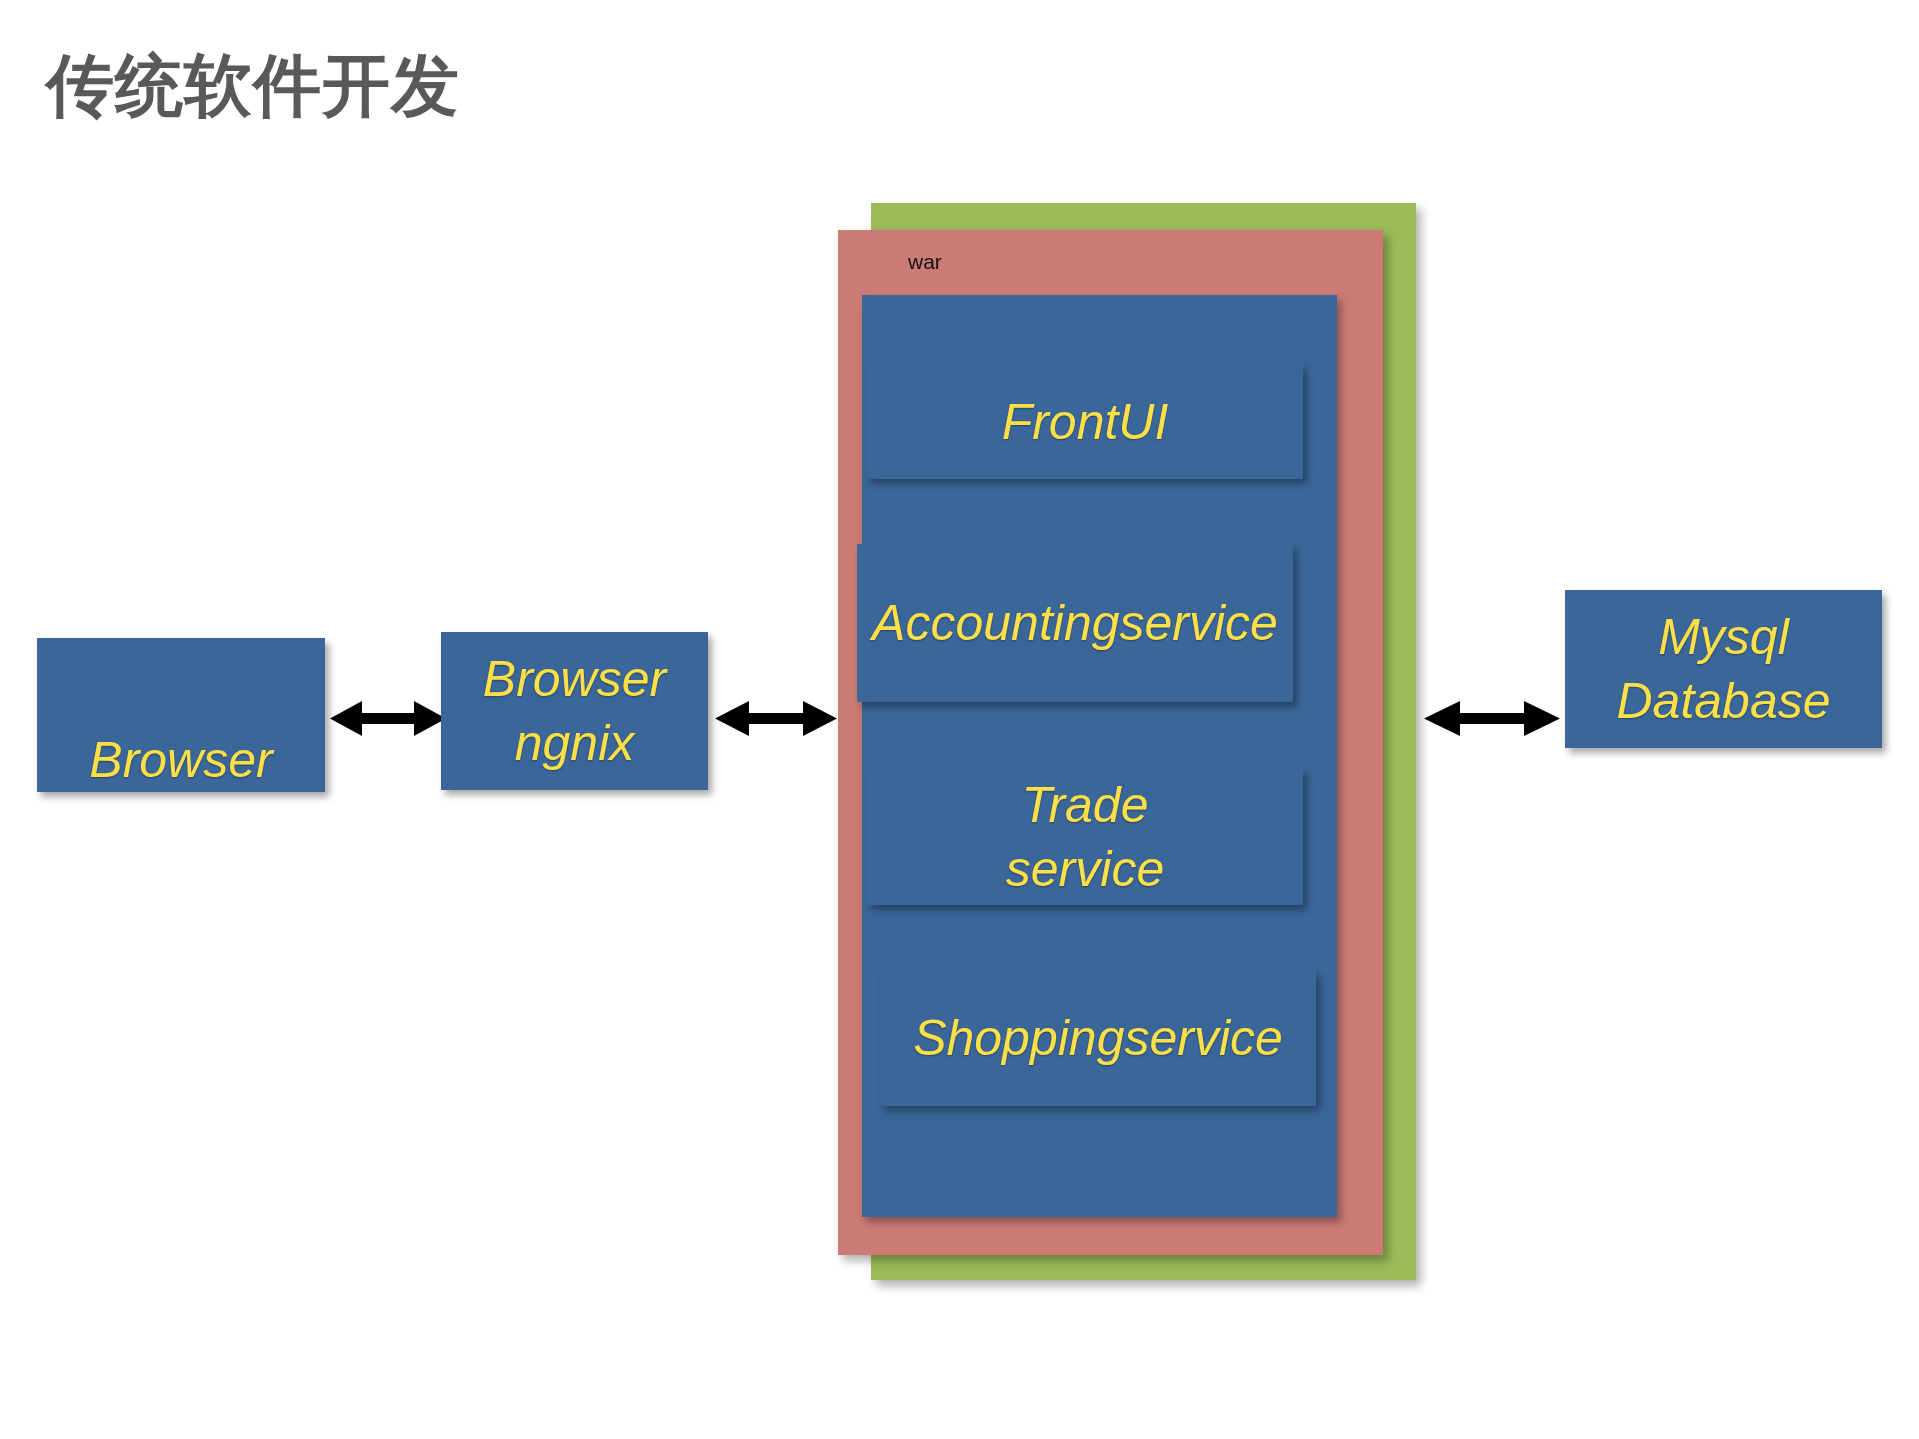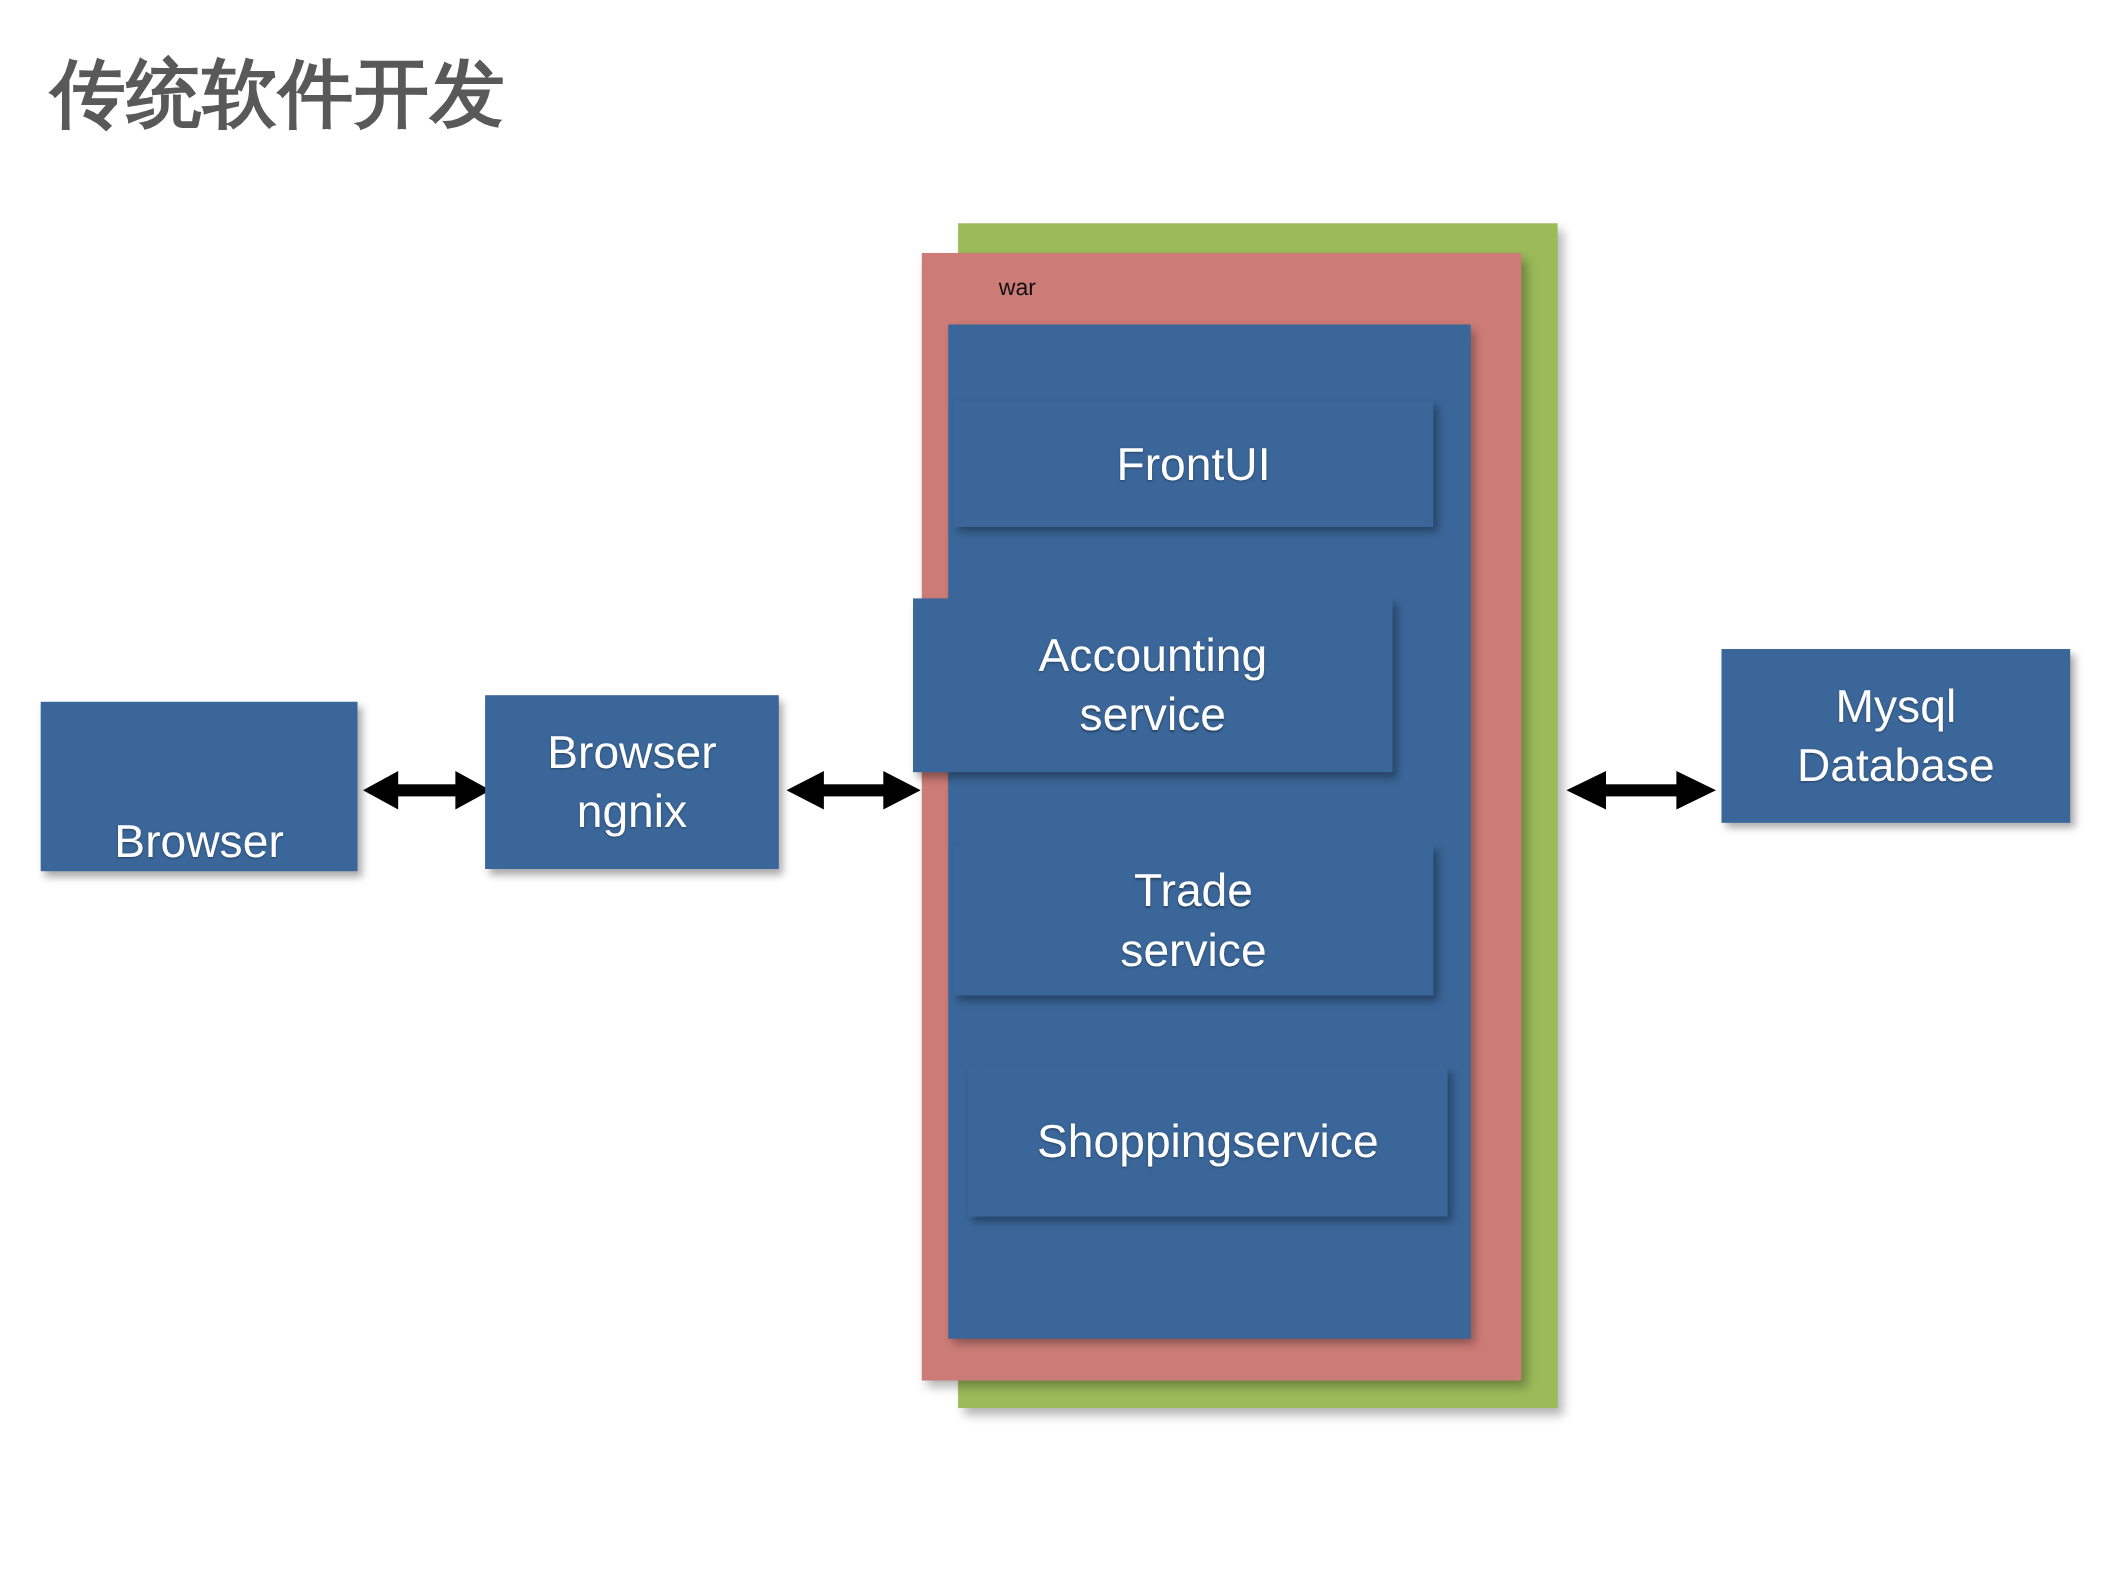--- a/index.html
+++ b/index.html
@@ -38,29 +38,30 @@
   }
 
   
   .box {
     position: absolute;
     box-sizing: border-box;
   }
 
   .blue-box {
     background: #3A6699;
-    color: #ffffff;
+    color: #fde047;
     display: flex;
     align-items: center;
     justify-content: center;
     text-align: center;
-    font-size: 42px;
+    font-size: 50px;
     line-height: 1.28;
     box-shadow: 4px 5px 7px rgba(0,0,0,0.34);
     text-shadow: 0 1px 2px rgba(0,0,0,0.35);
+    font-style: italic;
   }
 
   .green-panel {
     background: #9BBB59;
     box-shadow: 5px 6px 9px rgba(0,0,0,0.30);
   }
 
   .red-panel {
     background: #CC7B76;
     box-shadow: 5px 6px 9px rgba(0,0,0,0.30);
@@ -123,21 +124,21 @@
   <div class="box red-panel" style="left:838px; top:230px; width:545px; height:1025px;"></div>
 
   <div id="war-label">war</div>
 
   <div class="box blue-panel" style="left:862px; top:295px; width:475px; height:922px;"></div>
 
   <div class="box blue-box" style="left:867px; top:364px; width:436px; height:115px; flex-direction:column;">
     <span>FrontUI</span>
   </div>
 
-  <div class="box blue-box" style="left:830px; top:544px; width:436px; height:158px; flex-direction:column;">
+  <div class="box blue-box" style="left:857px; top:544px; width:436px; height:158px; flex-direction:row;">
     <span>Accounting</span>
     <span>service</span>
   </div>
 
   <div class="box blue-box" style="left:867px; top:768px; width:436px; height:137px; flex-direction:column;">
     <span>Trade</span>
     <span>service</span>
   </div>
 
   <div class="box blue-box" style="left:880px; top:970px; width:436px; height:136px; ">

